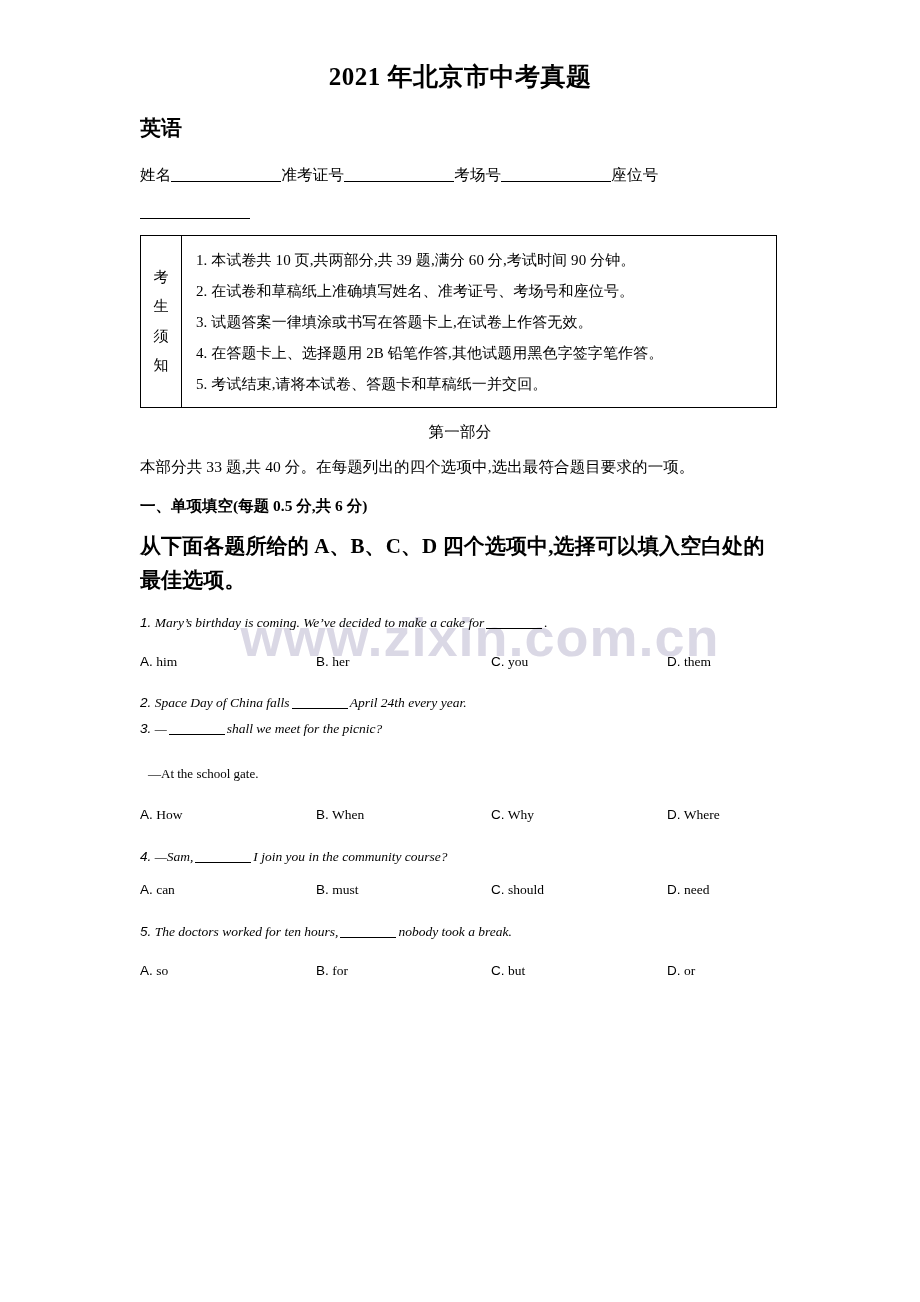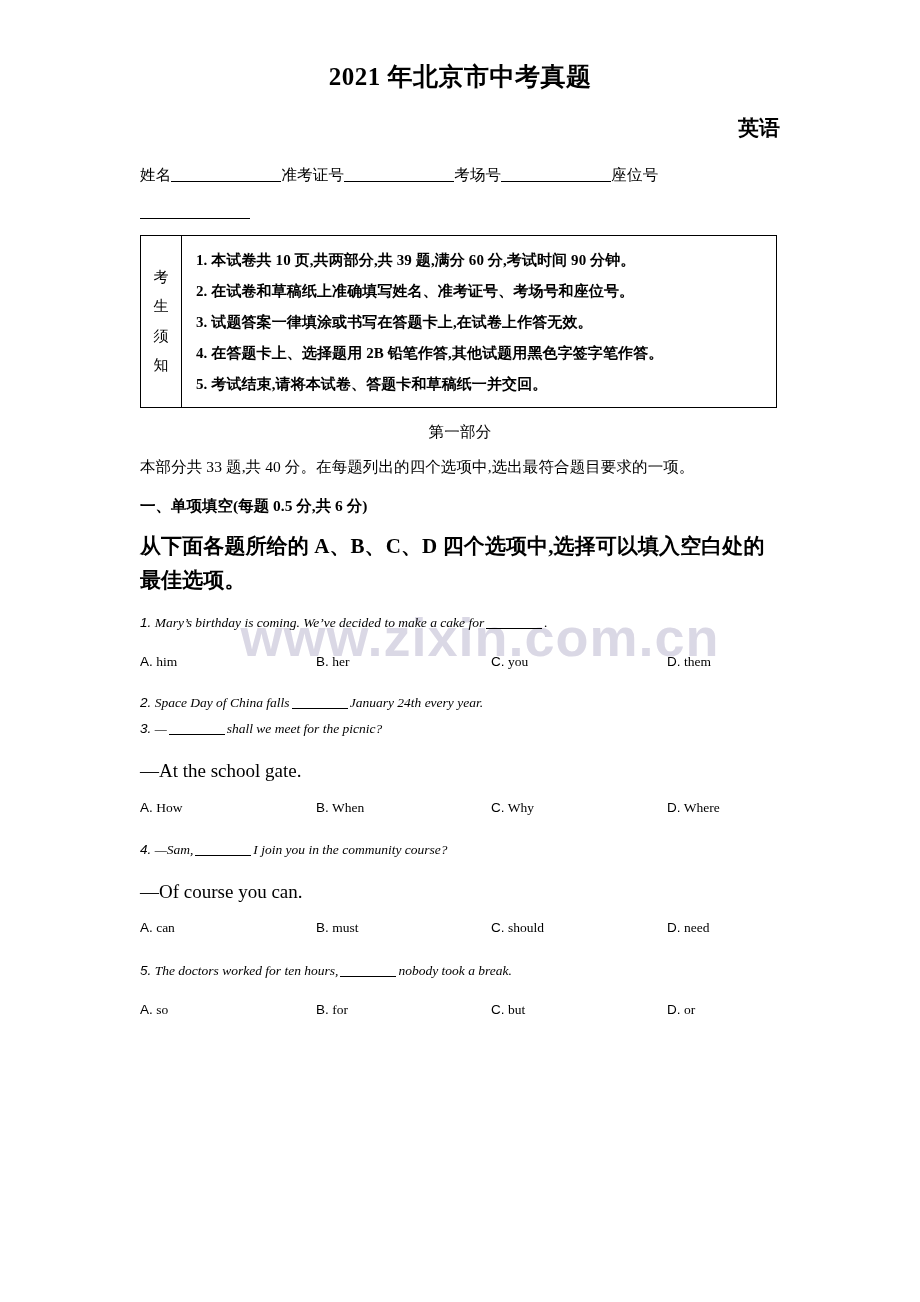--- a/index.html
+++ b/index.html
@@ -51,21 +51,21 @@
     padding-top: 60px;
     text-align: center;
     font-size: 25px;
     font-weight: 700;
     letter-spacing: 0.5px;
     line-height: 1.35;
   }
   .doc-subtitle {
     margin: 0;
     padding-top: 20px;
-    text-align: right;
+    text-align: left;
     font-size: 21px;
     font-weight: 700;
     line-height: 1.35;
   }
 
   
   .id-line {
     margin: 0;
     padding-top: 22px;
     font-size: 15.5px;
@@ -110,21 +110,21 @@
     line-height: 1.95;
     padding: 6px 0 6px 0 !important;
     letter-spacing: 0;
   }
   .notice-label span { display: block; }
   .notice-body {
     padding: 8px 10px 8px 14px !important;
   }
   .notice-item {
     font-size: 15px;
-    font-weight: 700;
+    font-weight: 400;
     line-height: 1.2;
     margin: 0;
     padding: 6.5px 0;
     letter-spacing: 0.1px;
     white-space: nowrap;
   }
 
   
   .part-heading {
     margin: 0;
@@ -165,23 +165,23 @@
     padding: 0 0 6px 0;
     font-size: 13.5px;
     line-height: 1.55;
     font-style: italic;
   }
   .q-num {
     font-family: "Liberation Sans", "DejaVu Sans", sans-serif;
     font-size: 13.5px;
   }
   .q-reply {
-    margin: 0;
+    margin: 8px;
     padding: 10px 0 6px 0;
-    font-size: 19px;
+    font-size: 13px;
     line-height: 1.55;
   }
   .gap {
     display: inline-block;
     border-bottom: 1px solid #000;
     width: 56px;
     vertical-align: -2px;
     margin: 0 2px;
   }
   .q-options {
@@ -254,37 +254,36 @@
         <p class="q-stem"><span class="q-num">1.</span> <span>Mary’s birthday is coming. We’ve decided to make a cake for</span><span class="gap"></span><span>.</span></p>
         <div class="q-options">
           <div class="opt"><span class="opt-letter">A.</span> <span>him</span></div>
           <div class="opt"><span class="opt-letter">B.</span> <span>her</span></div>
           <div class="opt"><span class="opt-letter">C.</span> <span>you</span></div>
           <div class="opt"><span class="opt-letter">D.</span> <span>them</span></div>
         </div>
       </div>
 
       <div class="q-block">
-        <p class="q-stem"><span class="q-num">2.</span> <span>Space Day of China falls</span><span class="gap"></span><span>January 24th every year.</span></p>
+        <p class="q-stem"><span class="q-num">2.</span> <span>Space Day of China falls</span><span class="gap"></span><span>April 24th every year.</span></p>
       </div>
 
       <div class="q-block">
         <p class="q-stem"><span class="q-num">3.</span> <span>—</span><span class="gap"></span><span>shall we meet for the picnic?</span></p>
         <p class="q-reply">—At the school gate.</p>
         <div class="q-options tight">
           <div class="opt"><span class="opt-letter">A.</span> <span>How</span></div>
           <div class="opt"><span class="opt-letter">B.</span> <span>When</span></div>
           <div class="opt"><span class="opt-letter">C.</span> <span>Why</span></div>
           <div class="opt"><span class="opt-letter">D.</span> <span>Where</span></div>
         </div>
       </div>
 
       <div class="q-block">
         <p class="q-stem"><span class="q-num">4.</span> <span>—Sam,</span><span class="gap"></span><span>I join you in the community course?</span></p>
-        <p class="q-reply">—Of course you can.</p>
         <div class="q-options tight">
           <div class="opt"><span class="opt-letter">A.</span> <span>can</span></div>
           <div class="opt"><span class="opt-letter">B.</span> <span>must</span></div>
           <div class="opt"><span class="opt-letter">C.</span> <span>should</span></div>
           <div class="opt"><span class="opt-letter">D.</span> <span>need</span></div>
         </div>
       </div>
 
       <div class="q-block">
         <p class="q-stem"><span class="q-num">5.</span> <span>The doctors worked for ten hours,</span><span class="gap"></span><span>nobody took a break.</span></p>

